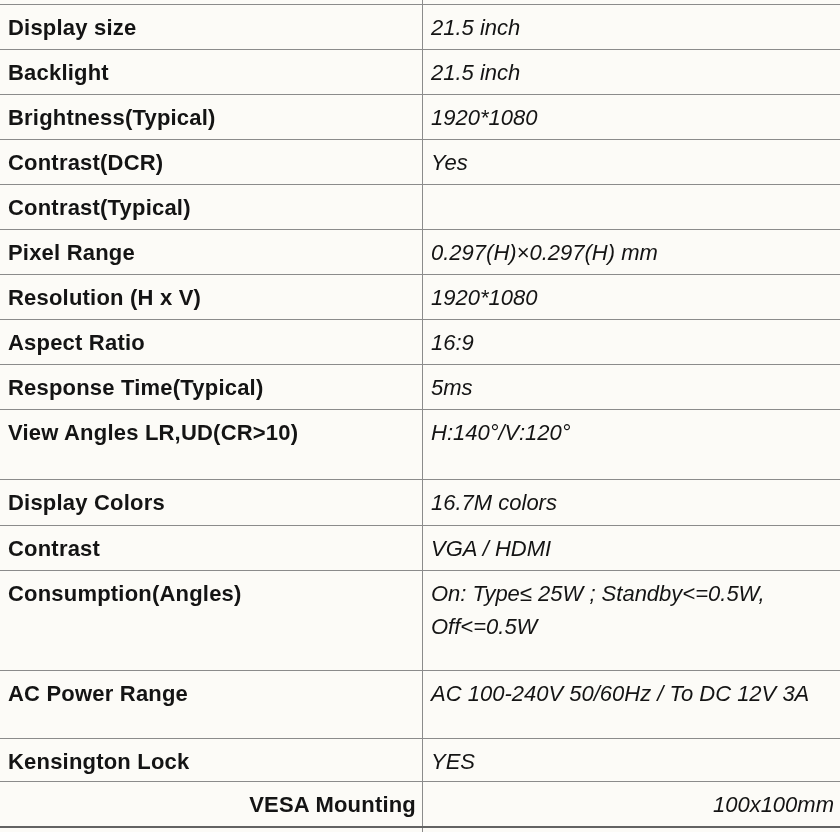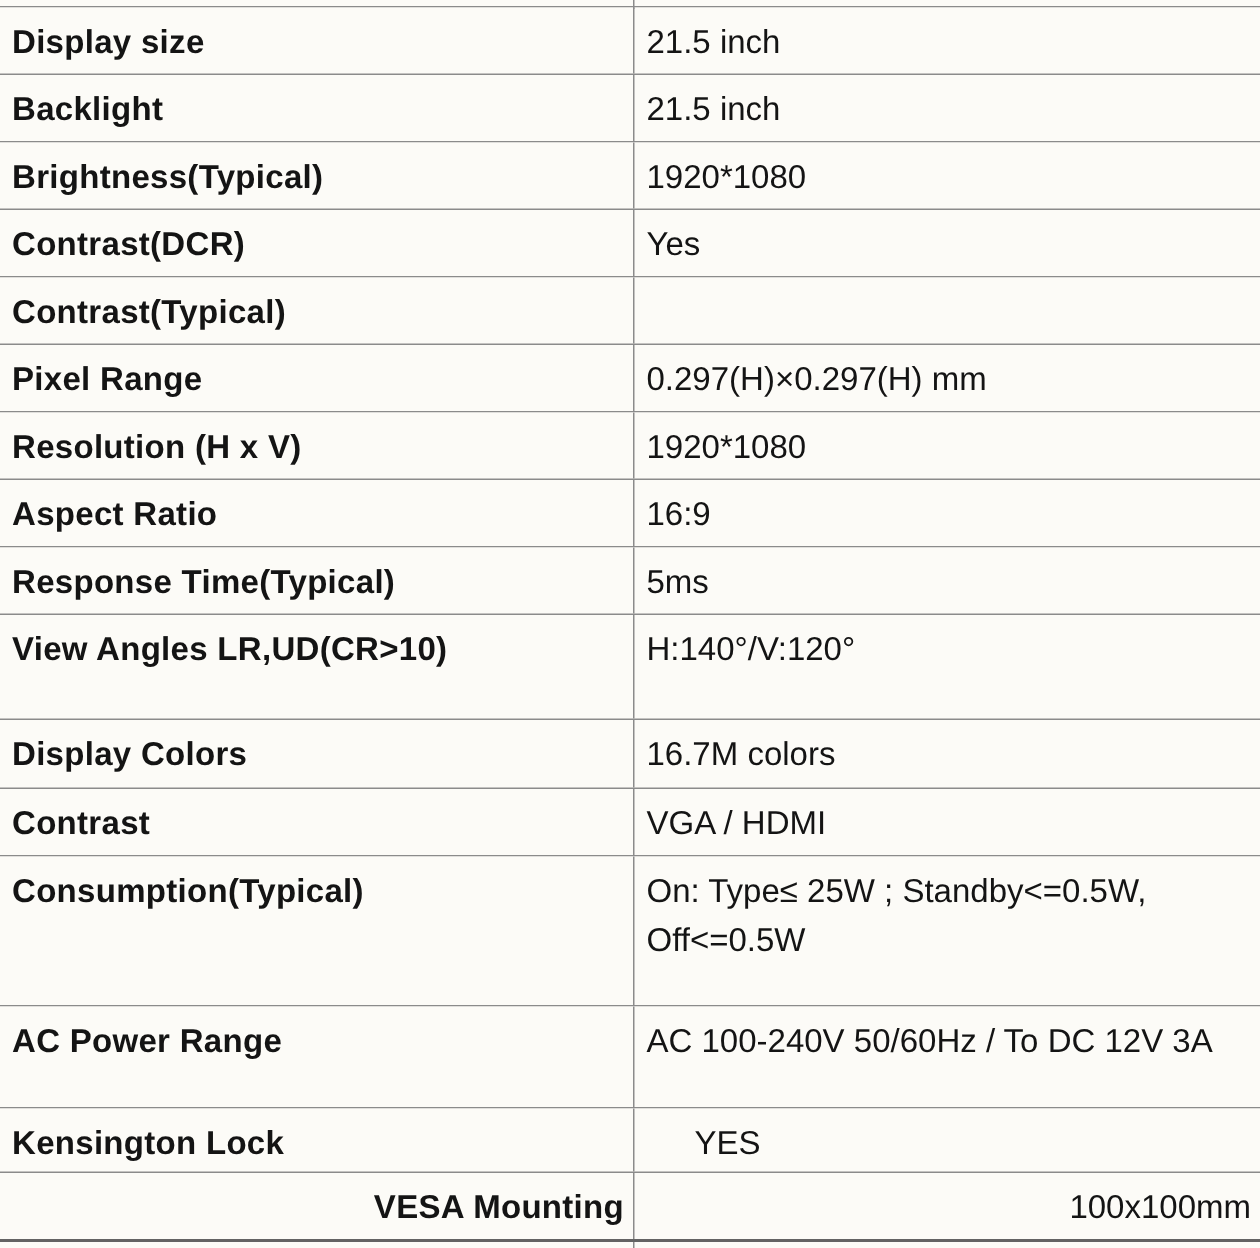--- a/index.html
+++ b/index.html
@@ -35,29 +35,30 @@
     line-height: 33px;
     overflow: hidden;
   }
   .cell.label {
     font-weight: bold;
     border-right: 1px solid #8b8b8b;
     letter-spacing: 0.2px;
   }
   .cell.value {
     font-weight: normal;
+    font-style: italic;
   }
   
   .row.h-edge-top { height: 5px; }
   .row.h-std { height: 45px; }
   .row.h-angles { height: 70px; }
   .row.h-colors { height: 46px; }
   .row.h-consumption { height: 100px; }
   .row.h-acpower { height: 68px; }
-  .row.h-kensington { height: 43px; gap: 32px; }
+  .row.h-kensington { height: 43px; }
   .row.h-vesa { height: 46px; border-bottom: 2px solid #636363; text-align: right; }
   .row.h-edge-bottom { height: 4px; border-bottom: none; }
 </style>
 </head>
 <body>
 
 <div class="spec-table">
 
   <div class="row h-edge-top">
     <div class="cell label"></div>
@@ -118,21 +119,21 @@
     <div class="cell label">Display Colors</div>
     <div class="cell value">16.7M colors</div>
   </div>
 
   <div class="row h-std">
     <div class="cell label">Contrast</div>
     <div class="cell value">VGA / HDMI</div>
   </div>
 
   <div class="row h-consumption">
-    <div class="cell label">Consumption(Typical)</div>
+    <div class="cell label">Consumption(Angles)</div>
     <div class="cell value">On: Type≤ 25W ; Standby&lt;=0.5W, Off&lt;=0.5W</div>
   </div>
 
   <div class="row h-acpower">
     <div class="cell label">AC Power Range</div>
     <div class="cell value">AC 100-240V 50/60Hz / To DC 12V 3A</div>
   </div>
 
   <div class="row h-kensington">
     <div class="cell label">Kensington Lock</div>

